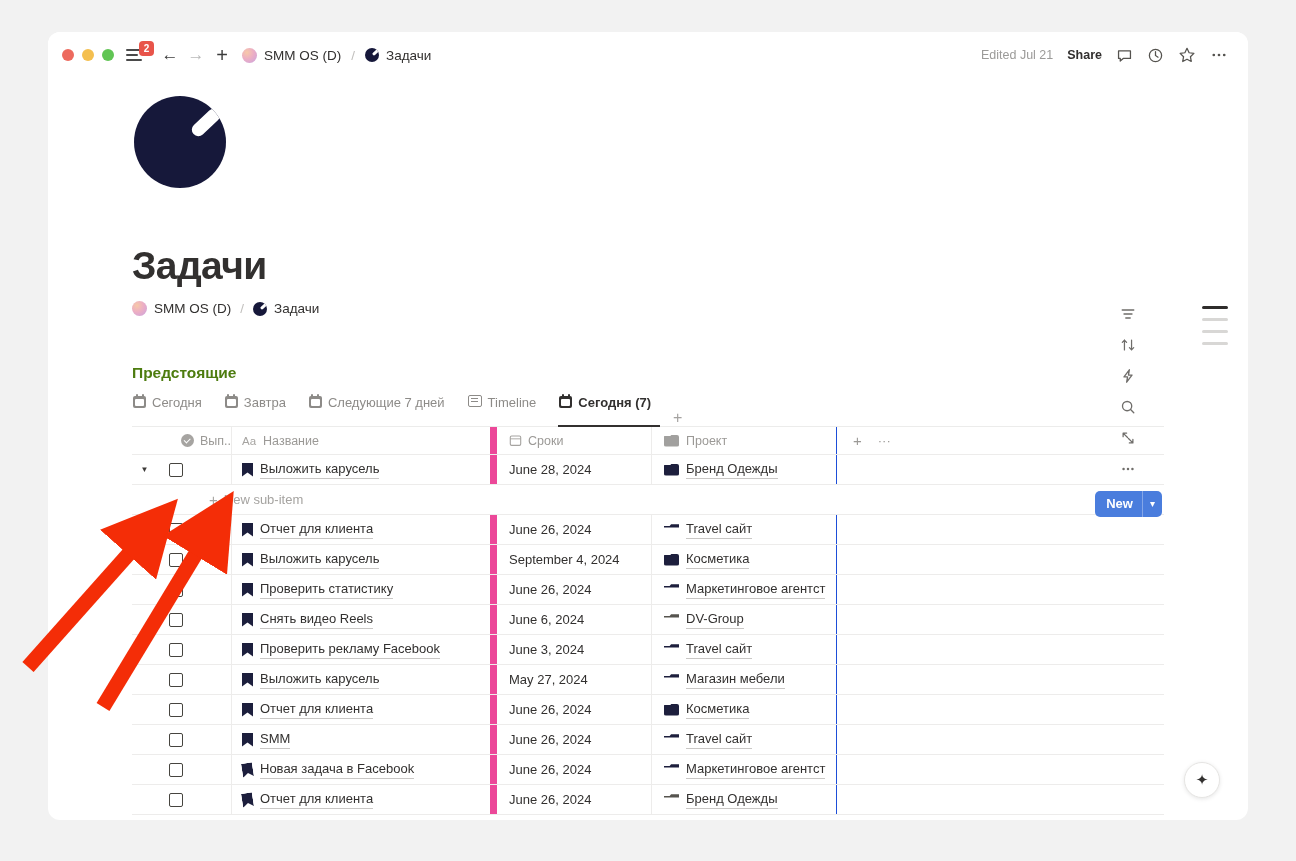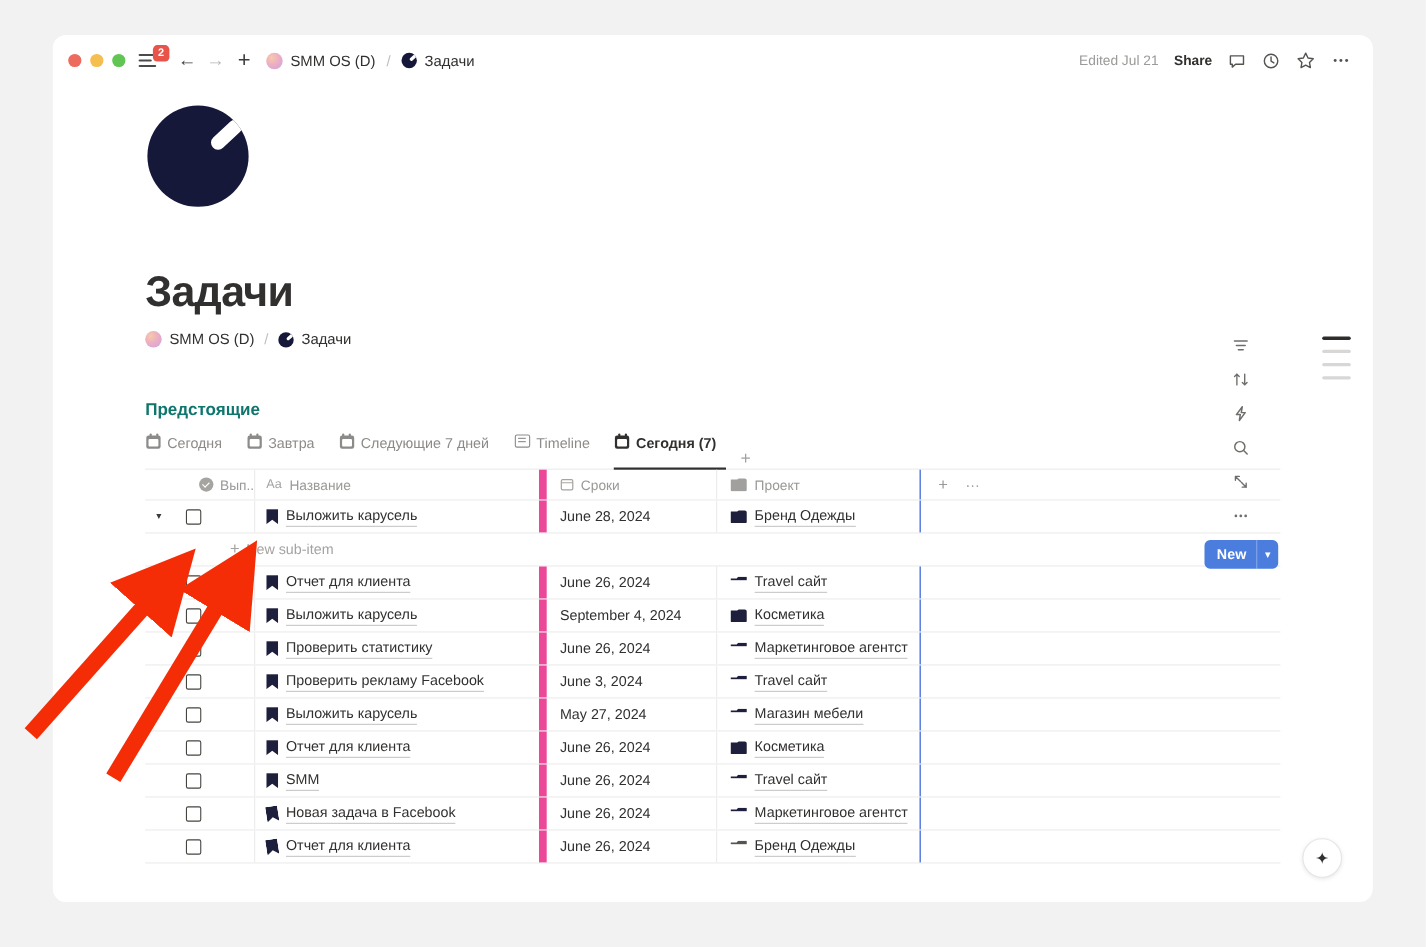--- a/index.html
+++ b/index.html
@@ -122,21 +122,21 @@
   .breadcrumb2 {
     display: flex; align-items: center; gap: 7px;
     margin-top: 13px;
     font-size: 13.5px; color: #32302f;
   }
   .breadcrumb2 .lnk { color: #32302f; }
   .breadcrumb2 .sep { color: #c2c0be; margin: 0 2px; }
 
   h2.section-title {
     margin-top: 48px;
-    font-size: 15.5px; font-weight: bold; color: #0f766e;
+    font-size: 15.5px; font-weight: bold; color: #4d7c0f;
   }
 
   
   .tabsbar {
     display: flex; align-items: center;
     margin-top: 13px;
     border-bottom: 1px solid #ececeb;
     height: 32px;
     padding-right: 2px;
   }
@@ -559,20 +559,40 @@
               </div>
               <div class="cell c-extra"></div>
             </div>
             <div class="trow">
               <div class="cell c-toggle"></div>
               <div class="cell c-check">
                 <span class="chk"></span>
               </div>
               <div class="cell c-name">
                 <span class="bookmark"></span>
+                <span class="rowtext">Снять видео Reels</span>
+              </div>
+              <div class="cell c-date">
+                <span class="datetext">June 6, 2024</span>
+              </div>
+              <div class="cell c-proj">
+                <span class="folder open gray">
+                  <i></i>
+                </span>
+                <span class="rowtext">DV-Group</span>
+              </div>
+              <div class="cell c-extra"></div>
+            </div>
+            <div class="trow">
+              <div class="cell c-toggle"></div>
+              <div class="cell c-check">
+                <span class="chk"></span>
+              </div>
+              <div class="cell c-name">
+                <span class="bookmark"></span>
                 <span class="rowtext">Проверить рекламу Facebook</span>
               </div>
               <div class="cell c-date">
                 <span class="datetext">June 3, 2024</span>
               </div>
               <div class="cell c-proj">
                 <span class="folder open">
                   <i></i>
                 </span>
                 <span class="rowtext">Travel сайт</span>

